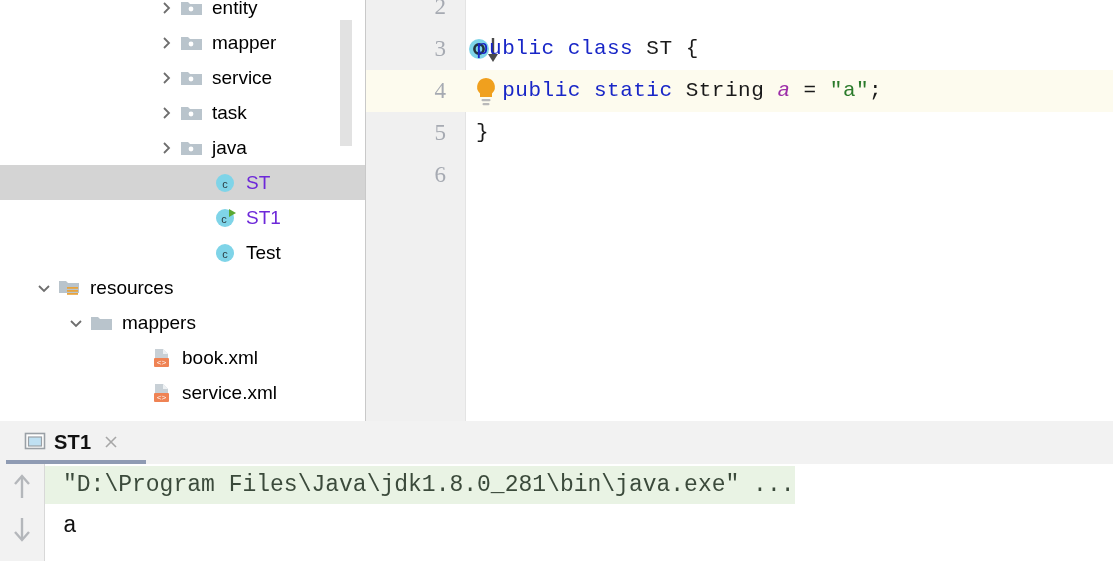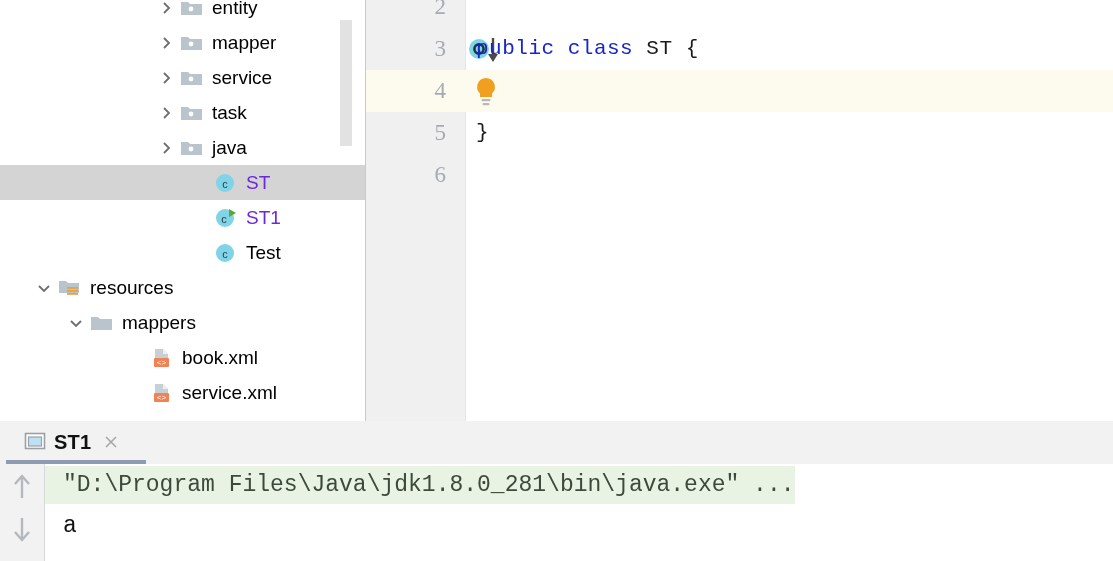--- a/index.html
+++ b/index.html
@@ -429,20 +429,21 @@
             <div class="code-text"><span class="kw">public class </span><span class="plain">ST {</span></div>
           </div>
           <div class="code-line" style="top: 70px;">
             <div class="line-hl"></div>
             <div class="lineno">4</div>
             <div class="gutter-icon"><svg width="44" height="42" viewBox="0 0 44 42">
                 <path d="M22 8 a9 9 0 0 1 6 15.6 v3.4 h-12 v-3.4 a9 9 0 0 1 6 -15.6 z" fill="#f0a01e"></path>
                 <rect x="17.5" y="29" width="9" height="2.3" rx="1" fill="#b9b9b9"></rect>
                 <rect x="18.5" y="33" width="7" height="2.3" rx="1" fill="#b9b9b9"></rect>
               </svg></div>
+            <div class="code-text"><span class="plain">  </span><span class="kw">public static </span><span class="plain">String </span><span class="field">a</span><span class="op"> = </span><span class="str">"a"</span><span class="plain">;</span></div>
           </div>
           <div class="code-line" style="top: 112px;">
             <div class="lineno">5</div>
             <div class="code-text"><span class="plain">}</span></div>
           </div>
           <div class="code-line" style="top: 154px;">
             <div class="lineno">6</div>
             <div class="code-text"></div>
           </div>
         </div>

